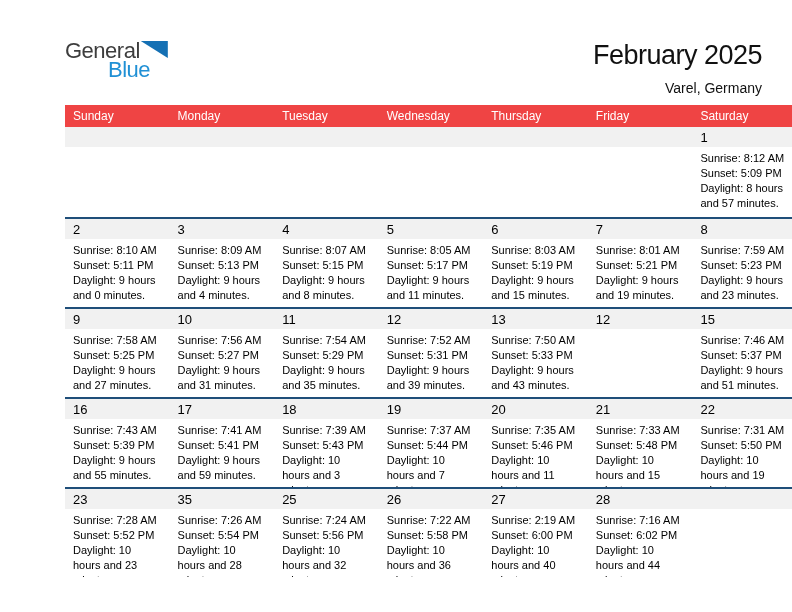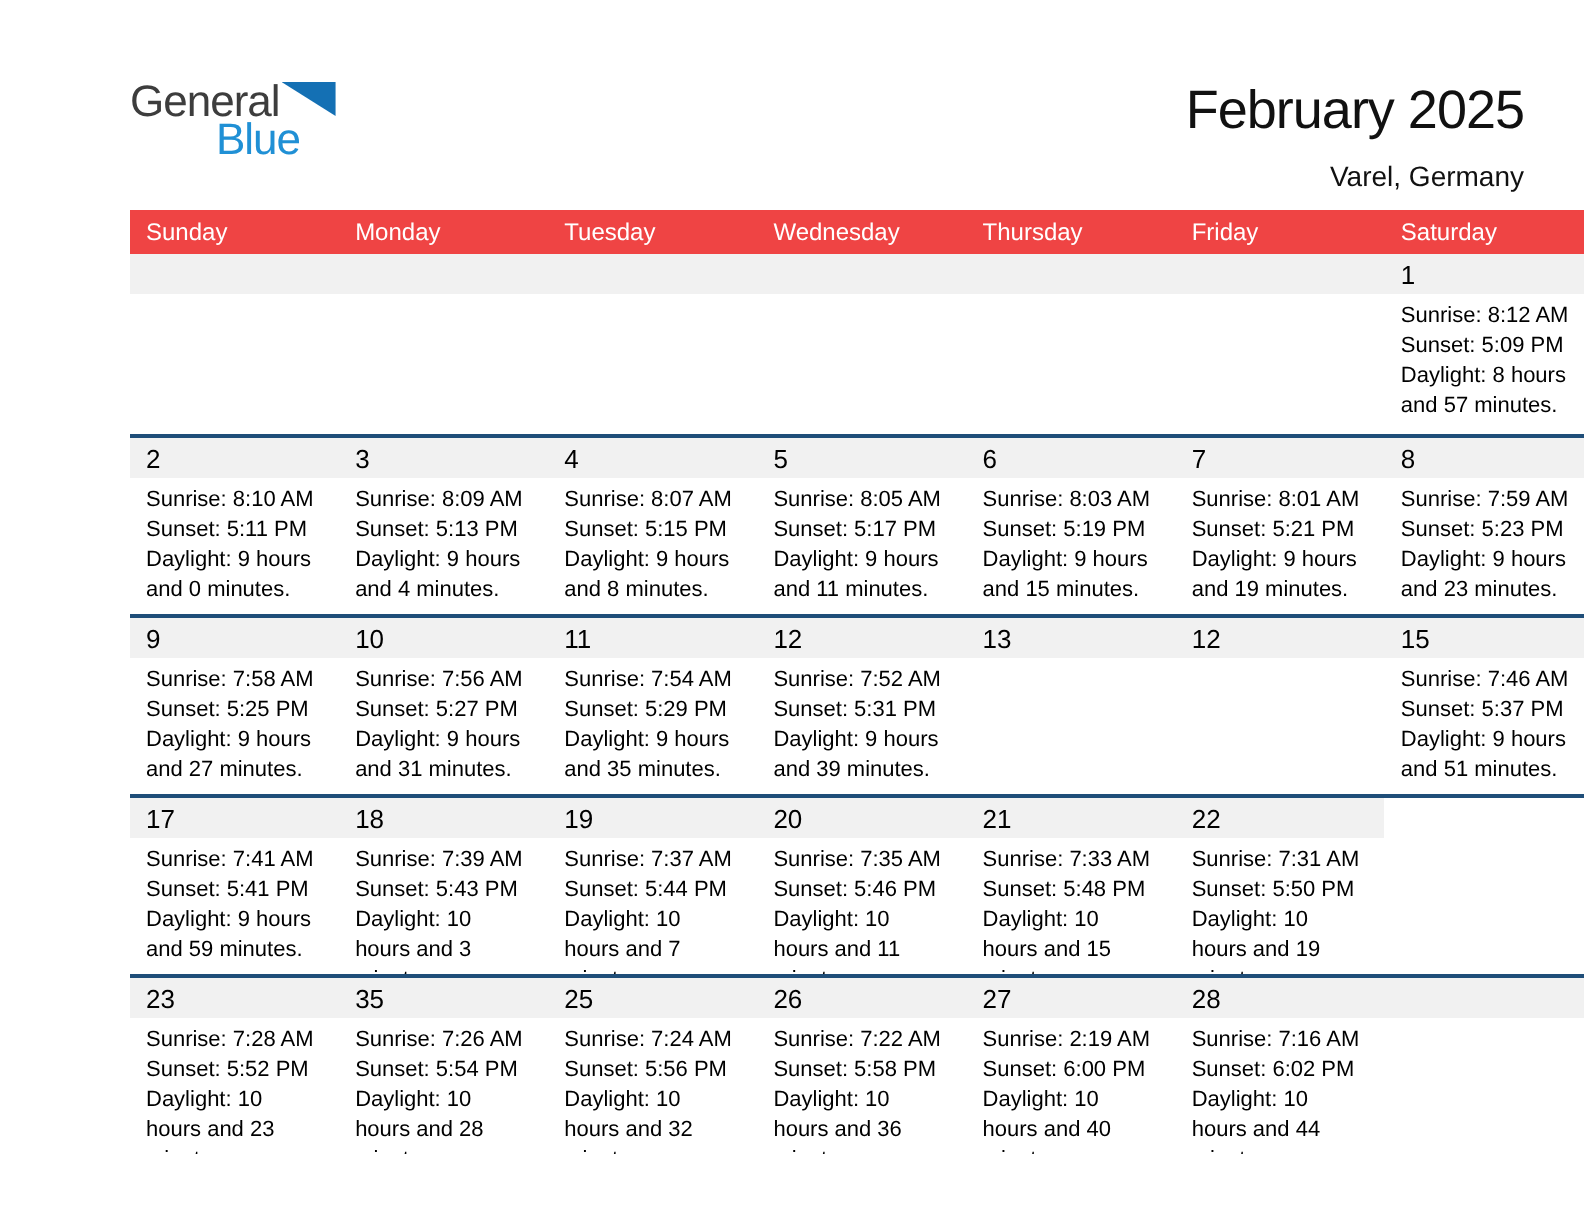--- a/index.html
+++ b/index.html
@@ -201,35 +201,48 @@
           <div class="cell">
             <div class="day-num">12</div>
             <div class="day-details">
               <div>Sunrise: 7:52 AM</div>
               <div>Sunset: 5:31 PM</div>
               <div>Daylight: 9 hours and 39 minutes.</div>
             </div>
           </div>
           <div class="cell">
             <div class="day-num">13</div>
+            <div class="day-details">
+              <div>Sunrise: 7:50 AM</div>
+              <div>Sunset: 5:33 PM</div>
+              <div>Daylight: 9 hours and 43 minutes.</div>
+            </div>
           </div>
           <div class="cell">
             <div class="day-num">12</div>
           </div>
           <div class="cell">
             <div class="day-num">15</div>
             <div class="day-details">
               <div>Sunrise: 7:46 AM</div>
               <div>Sunset: 5:37 PM</div>
               <div>Daylight: 9 hours and 51 minutes.</div>
             </div>
           </div>
         </div>
         <div class="week">
           <div class="cell">
+            <div class="day-num">16</div>
+            <div class="day-details">
+              <div>Sunrise: 7:43 AM</div>
+              <div>Sunset: 5:39 PM</div>
+              <div>Daylight: 9 hours and 55 minutes.</div>
+            </div>
+          </div>
+          <div class="cell">
             <div class="day-num">17</div>
             <div class="day-details">
               <div>Sunrise: 7:41 AM</div>
               <div>Sunset: 5:41 PM</div>
               <div>Daylight: 9 hours and 59 minutes.</div>
             </div>
           </div>
           <div class="cell">
             <div class="day-num">18</div>
             <div class="day-details">

